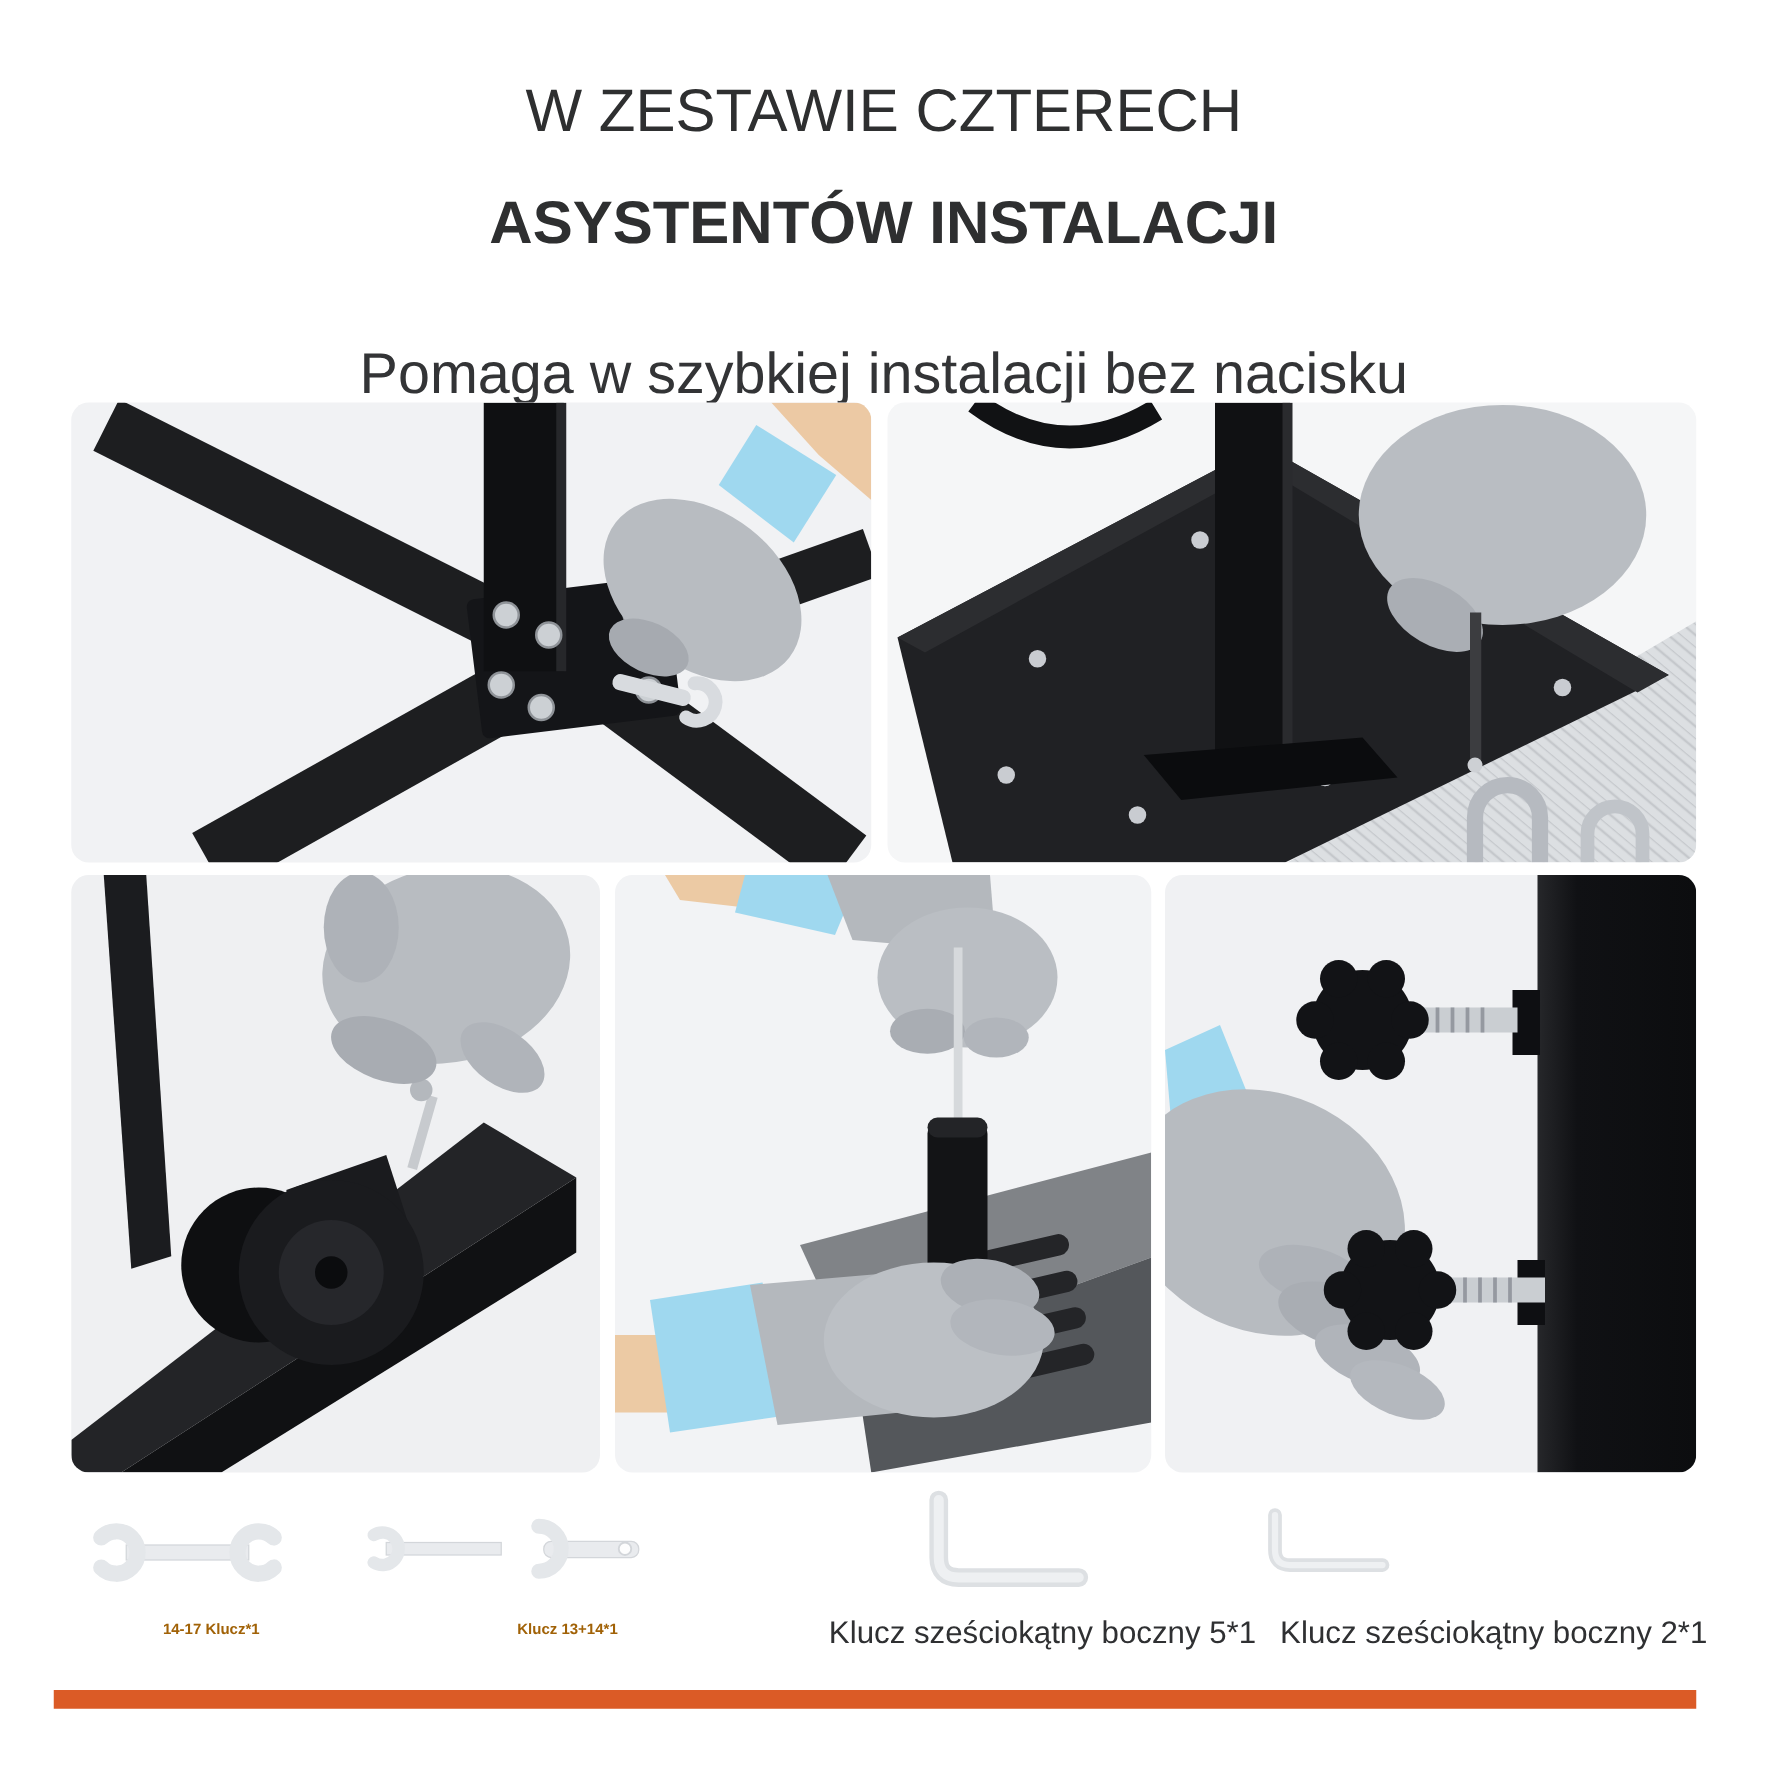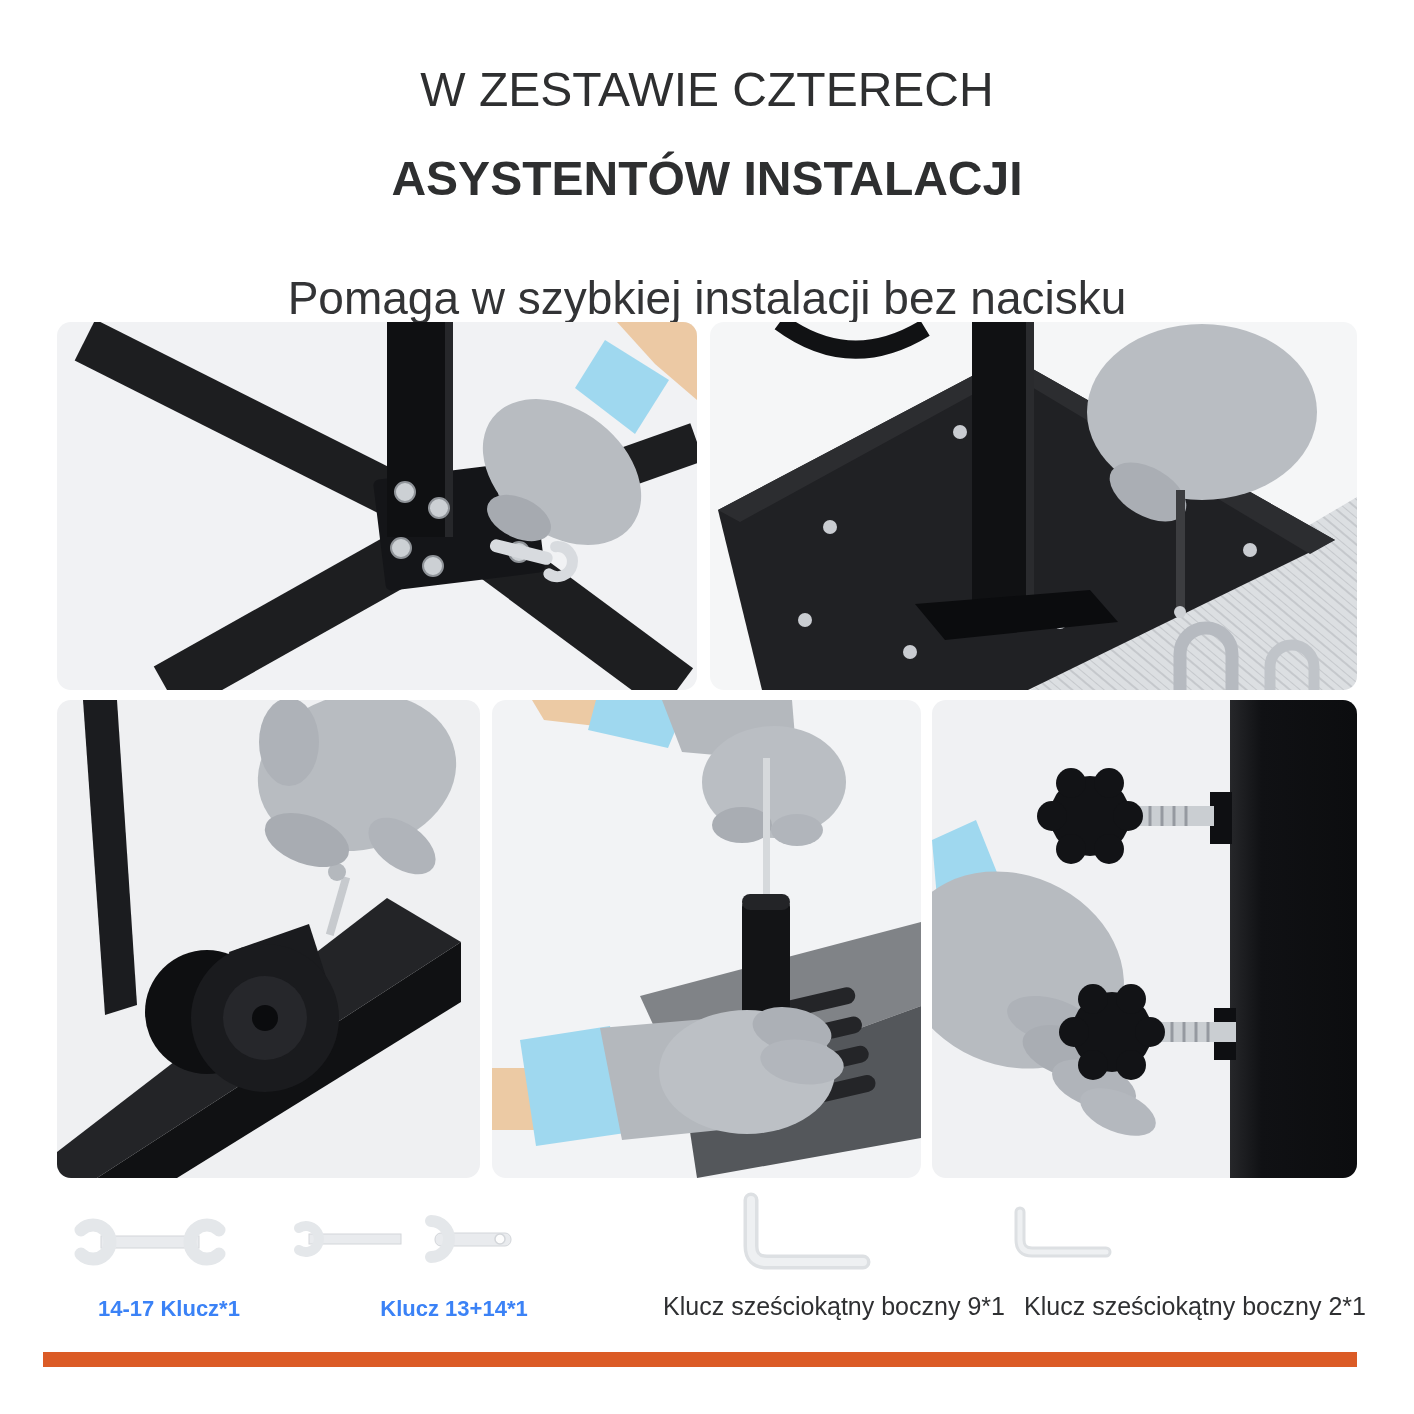--- a/index.html
+++ b/index.html
@@ -22,21 +22,21 @@
   #photo-5{left:932px;top:700px;width:425px;height:478px;background:#f0f1f3;}
 
   .tool-icon{position:absolute;}
   .tool-icon svg{display:block;width:100%;height:100%;}
   #tool-icon-1{left:65px;  top:1210px;width:170px;height:64px;}
   #tool-icon-2{left:285px; top:1212px;width:235px;height:56px;}
   #tool-icon-3{left:735px; top:1192px;width:140px;height:85px;}
   #tool-icon-4{left:1008px;top:1206px;width:105px;height:62px;}
 
   .tool-label{position:absolute;text-align:center;color:#353637;line-height:1.1;white-space:nowrap;}
-  .tool-label.small{font-size:22px;font-weight:700;color:#3b82f6;}
+  .tool-label.small{font-size:12px;font-weight:700;color:#a16207;}
   .tool-label.large{font-size:25px;font-weight:500;color:#2f3032;}
   #tool-label-1{left:69px;  top:1297px;width:200px;}
   #tool-label-2{left:354px; top:1297px;width:200px;}
   #tool-label-3{left:659px; top:1293px;width:350px;}
   #tool-label-4{left:1020px;top:1293px;width:350px;}
 
   .accent-bar{position:absolute;left:43px;top:1352px;width:1314px;height:15px;background:#db5b26;}
 </style>
 </head>
 <body>
@@ -224,18 +224,18 @@
   </div>
   <div id="tool-icon-4" class="tool-icon">
     <svg viewBox="0 0 105 62">
       <path d="M12 6 V34 Q12 46 24 46 H98" fill="none" stroke="#dde0e3" stroke-width="11" stroke-linecap="round" stroke-linejoin="round"></path>
       <path d="M12 6 V34 Q12 46 24 46 H98" fill="none" stroke="#eef0f2" stroke-width="5" stroke-linecap="round" stroke-linejoin="round"></path>
     </svg>
   </div>
 
   <div id="tool-label-1" class="tool-label small">14-17 Klucz*1</div>
   <div id="tool-label-2" class="tool-label small">Klucz 13+14*1</div>
-  <div id="tool-label-3" class="tool-label large">Klucz sześciokątny boczny 9*1</div>
+  <div id="tool-label-3" class="tool-label large">Klucz sześciokątny boczny 5*1</div>
   <div id="tool-label-4" class="tool-label large">Klucz sześciokątny boczny 2*1</div>
 
   <div class="accent-bar" style="background: rgb(219, 91, 38);"></div>
 
 </div>
 
 </body></html>

